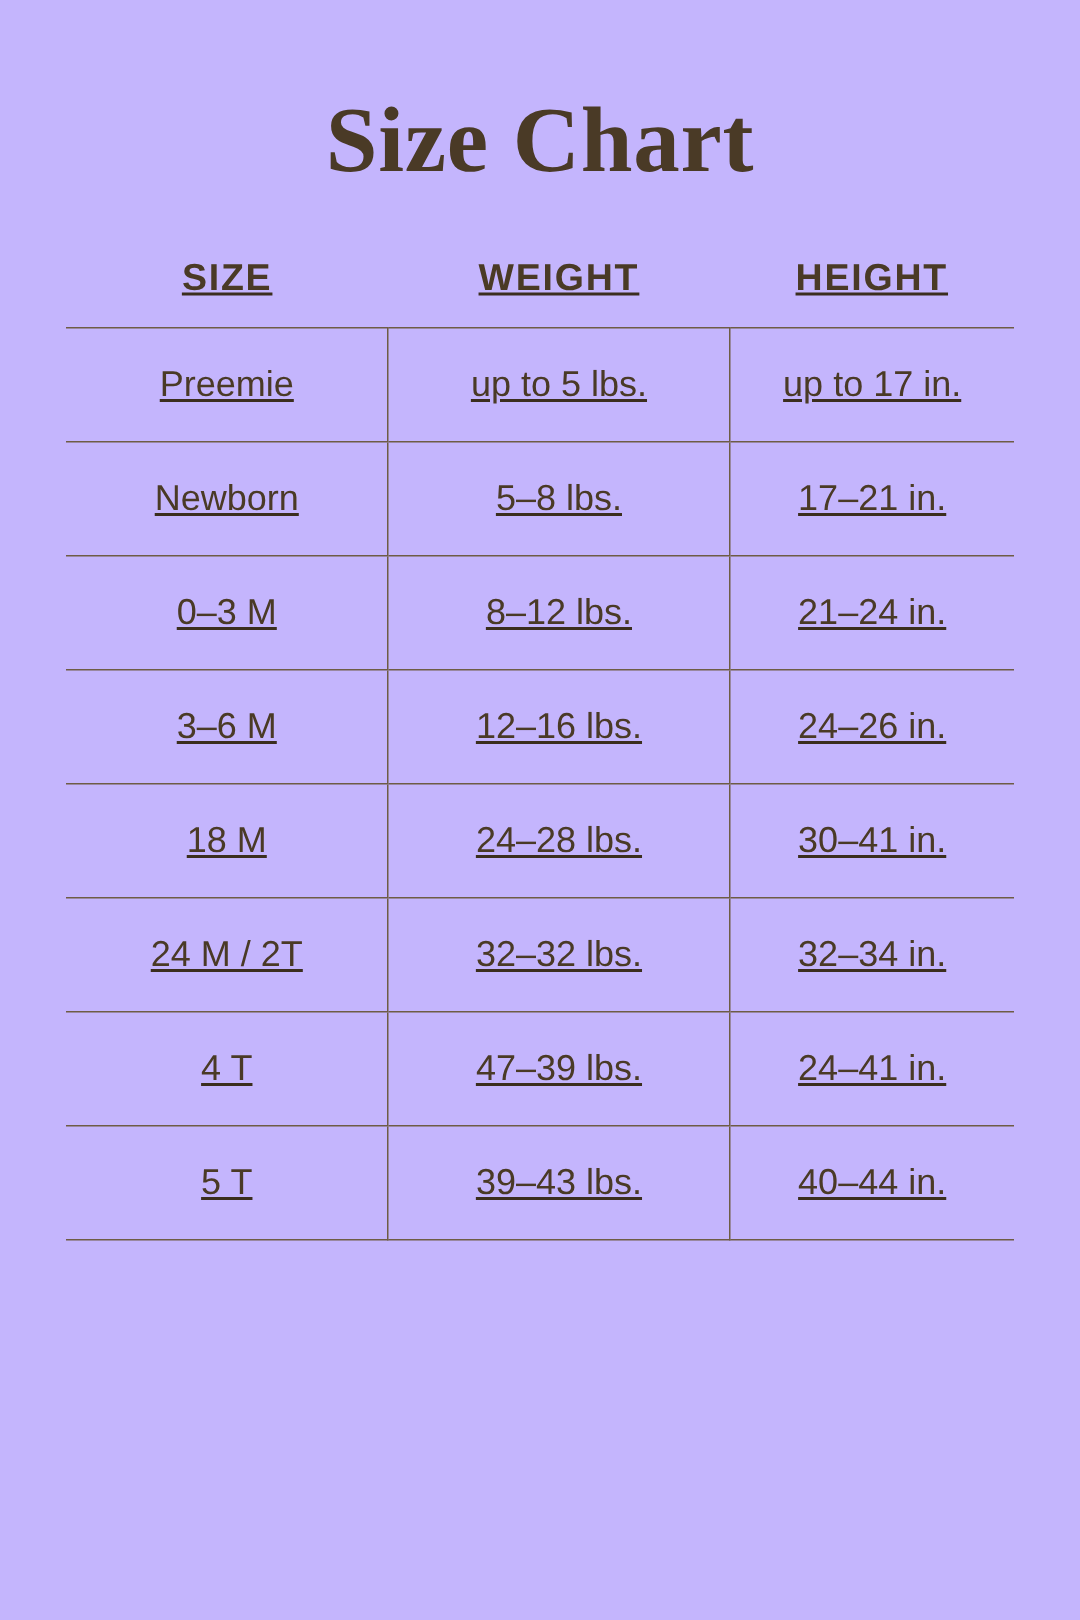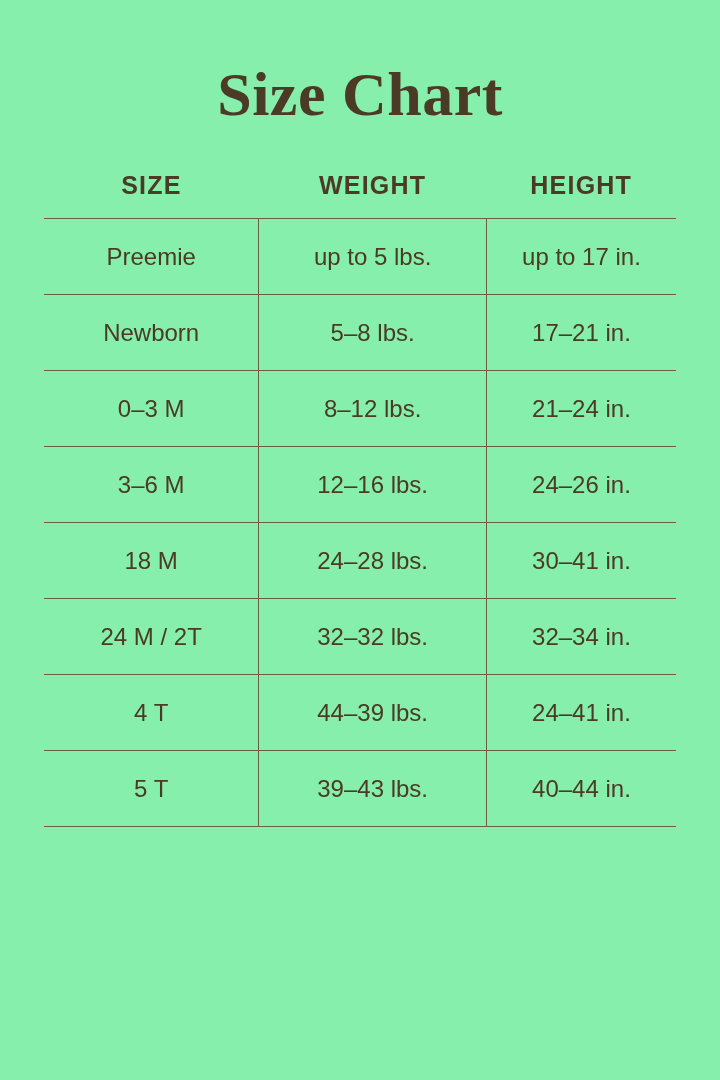--- a/index.html
+++ b/index.html
@@ -12,37 +12,38 @@
     background: #f4ece1;
     font-family: "Liberation Sans", sans-serif;
     color: #3b2e1e;
     overflow: hidden;
   }
   .page {
     width: 720px;
     height: 1080px;
     box-sizing: border-box;
     position: relative;
-    background: #86efac;
+    background: #c4b5fd;
   }
   .title {
     text-align: center;
     font-family: "Liberation Serif", serif;
     font-weight: bold;
     font-size: 62px;
     letter-spacing: 0.5px;
     color: #4a3a26;
     margin: 0;
     padding-top: 62px;
     line-height: 1.05;
   }
   .chart-wrap {
     margin: 0 auto;
     width: 632px;
     padding-top: 44px;
+    text-decoration: underline;
   }
   table.size-chart {
     width: 100%;
     border-collapse: collapse;
     table-layout: fixed;
   }
   table.size-chart th {
     font-family: "Liberation Sans", sans-serif;
     font-weight: bold;
     font-size: 25px;
@@ -120,21 +121,21 @@
           <td>24–28 lbs.</td>
           <td>30–41 in.</td>
         </tr>
         <tr>
           <td>24 M / 2T</td>
           <td>32–32 lbs.</td>
           <td>32–34 in.</td>
         </tr>
         <tr>
           <td>4 T</td>
-          <td>44–39 lbs.</td>
+          <td>47–39 lbs.</td>
           <td>24–41 in.</td>
         </tr>
         <tr>
           <td>5 T</td>
           <td>39–43 lbs.</td>
           <td>40–44 in.</td>
         </tr>
       </tbody>
     </table>
   </div>

